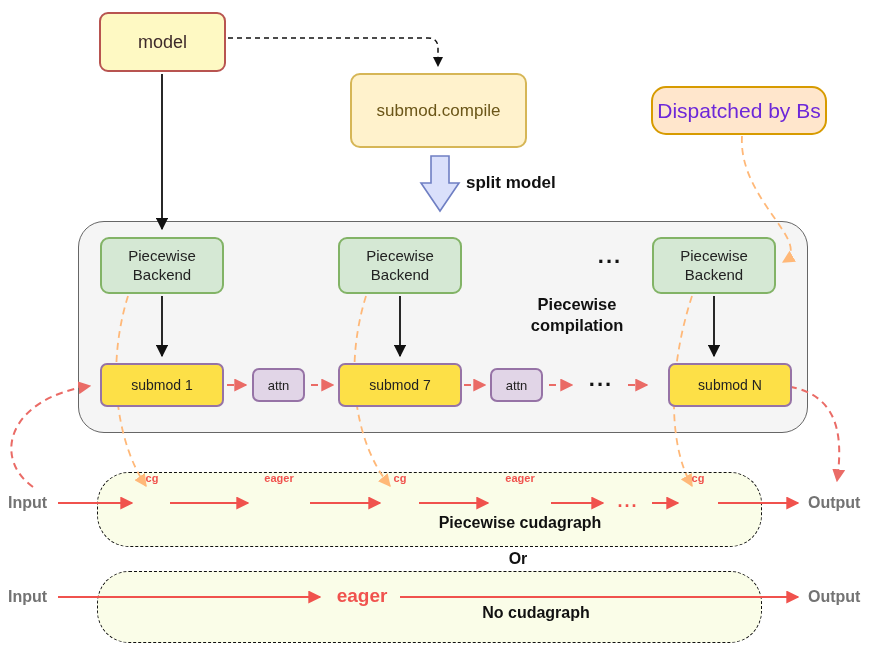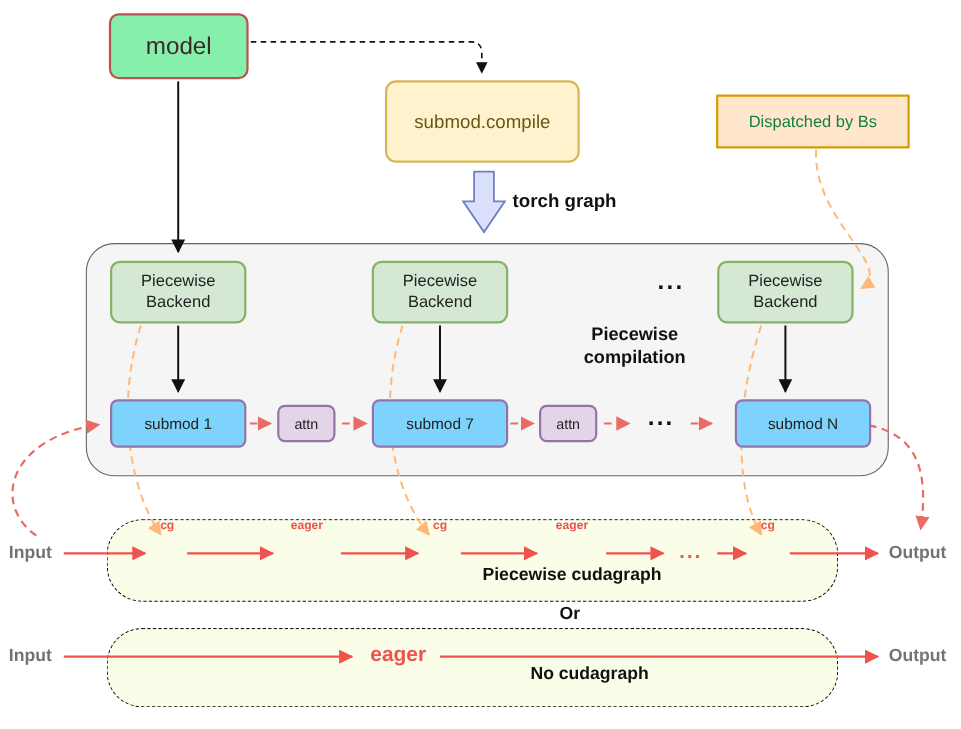--- a/index.html
+++ b/index.html
@@ -13,50 +13,50 @@
   .box{
     position:absolute;
     box-sizing:border-box;
     display:flex;align-items:center;justify-content:center;
     text-align:center;
     color:#333;
   }
   .prelines{white-space:pre-line;line-height:1.25;}
   .model-box{
     left:99px;top:12px;width:127px;height:60px;
-    background:#86efac;border:2px solid #b85450;border-radius:9px;
-    font-size:22px;color:#3d2a2a;
+    background:#fef9c3;border:2px solid #b85450;border-radius:9px;
+    font-size:18px;color:#3d2a2a;
   }
   .torch-box{
     left:350px;top:73px;width:177px;height:75px;
     background:#fff2cc;border:2px solid #d6b656;border-radius:10px;
     font-size:17px;color:#6b5618;
   }
   .dispatched-box{
     left:651px;top:86px;width:176px;height:49px;
-    background:#ffe6cc;border:2px solid #d79b00;border-radius:1px;
-    font-size:15px;color:#15803d;
+    background:#ffe6cc;border:2px solid #d79b00;border-radius:15px;
+    font-size:21px;color:#6d28d9;
   }
   .container-gray{
     position:absolute;
     left:78px;top:221px;width:730px;height:212px;
     box-sizing:border-box;
     background:#f5f5f5;border:1.5px solid #666;border-radius:26px;
   }
   .backend-box{
     width:124px;height:57px;top:237px;
     background:#d5e8d4;border:2px solid #82b366;border-radius:9px;
     font-size:15px;color:#222;
   }
   .backend-1{left:100px;}
   .backend-2{left:338px;}
   .backend-3{left:652px;}
   .submod-box{
     width:124px;height:44px;top:363px;
-    background:#7dd3fc;border:2px solid #9673a6;border-radius:7px;
+    background:#fde047;border:2px solid #9673a6;border-radius:7px;
     font-size:14px;color:#222;
   }
   .submod-1{left:100px;}
   .submod-2{left:338px;}
   .submod-3{left:668px;}
   .attn-box{
     width:53px;height:34px;top:368px;
     background:#e1d5e7;border:2px solid #9673a6;border-radius:7px;
     font-size:13px;color:#222;
   }
@@ -168,21 +168,21 @@
   </div>
 
   <div class="box torch-box">
     <span>submod.compile</span>
   </div>
 
   <div class="box dispatched-box">
     <span>Dispatched by Bs</span>
   </div>
 
-  <div class="label-bold split-graph-label">torch graph</div>
+  <div class="label-bold split-graph-label">split model</div>
 
   <div class="box backend-box backend-1">
     <span class="prelines">Piecewise
 Backend</span>
   </div>
   <div class="box backend-box backend-2">
     <span class="prelines">Piecewise
 Backend</span>
   </div>
   <div class="ellipsis ellipsis-backends">...</div>

